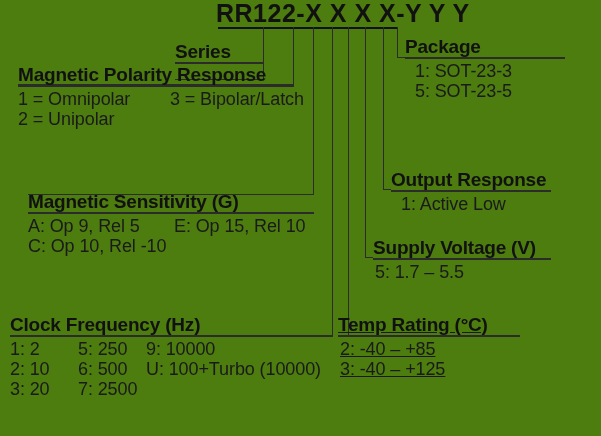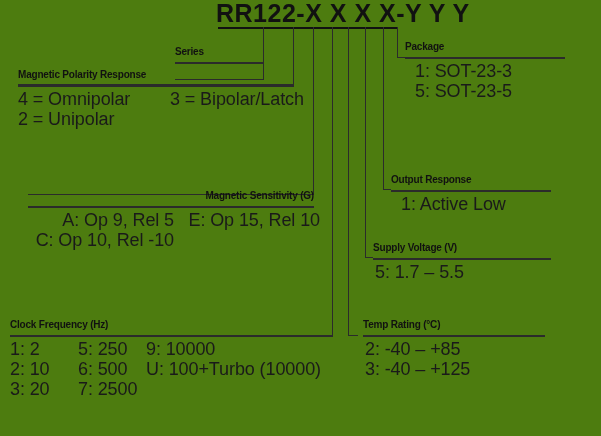--- a/index.html
+++ b/index.html
@@ -51,21 +51,21 @@
     background: #2b2b2b;
   }
 
   
   .block {
     position: absolute;
   }
   .block-title {
     font-family: "Liberation Sans", sans-serif;
     font-weight: bold;
-    font-size: 10px;
+    font-size: 19px;
     line-height: 18px;
     color: #111;
     white-space: nowrap;
     letter-spacing: -0.2px;
   }
   .block-rule {
     height: 1.5px;
     background: #2b2b2b;
     margin-top: 1px;
     margin-bottom: 2px;
@@ -129,29 +129,29 @@
   <div class="block" style="left:175px; top:43px; width:88px;">
     <div class="block-title">Series</div>
     <div class="block-rule"></div>
   </div>
 
   <div class="block c-polarity" style="left:18px; top:66px; width:276px;">
     <div class="block-title">Magnetic Polarity Response</div>
     <div class="block-rule"></div>
     <div class="opts">
       <span class="opt-row">
-        <span class="opt-cell">4 = Omnipolar</span><span class="opt-cell">3 = Bipolar/Latch</span>
+        <span class="opt-cell">1 = Omnipolar</span><span class="opt-cell">3 = Bipolar/Latch</span>
       </span>
       <span class="opt-row">
         <span class="opt-cell">2 = Unipolar</span><span class="opt-cell"></span>
       </span>
     </div>
   </div>
 
-  <div class="block c-sens" style="left:28px; top:187px; width:286px;text-align:right;">
+  <div class="block c-sens" style="left:28px; top:193px; width:286px;">
     <div class="block-title">Magnetic Sensitivity (G)</div>
     <div class="block-rule"></div>
     <div class="opts">
       <span class="opt-row">
         <span class="opt-cell">A: Op 9, Rel 5</span><span class="opt-cell">E: Op 15, Rel 10</span>
       </span>
       <span class="opt-row">
         <span class="opt-cell">C: Op 10, Rel -10</span><span class="opt-cell"></span>
       </span>
     </div>
@@ -191,21 +191,21 @@
   </div>
 
   <div class="block" style="left:373px; top:239px; width:178px;">
     <div class="block-title">Supply Voltage (V)</div>
     <div class="block-rule"></div>
     <div class="opts" style="padding-left:2px;">
       <span class="opt-row">5: 1.7 – 5.5</span>
     </div>
   </div>
 
-  <div class="block" style="left:363px; top:316px; width:182px;">
+  <div class="block" style="left:338px; top:316px; width:182px;text-decoration:underline;">
     <div class="block-title">Temp Rating (°C)</div>
     <div class="block-rule"></div>
     <div class="opts" style="padding-left:2px;">
       <span class="opt-row">2: -40 – +85</span>
       <span class="opt-row">3: -40 – +125</span>
     </div>
   </div>
 
 </div>
 

